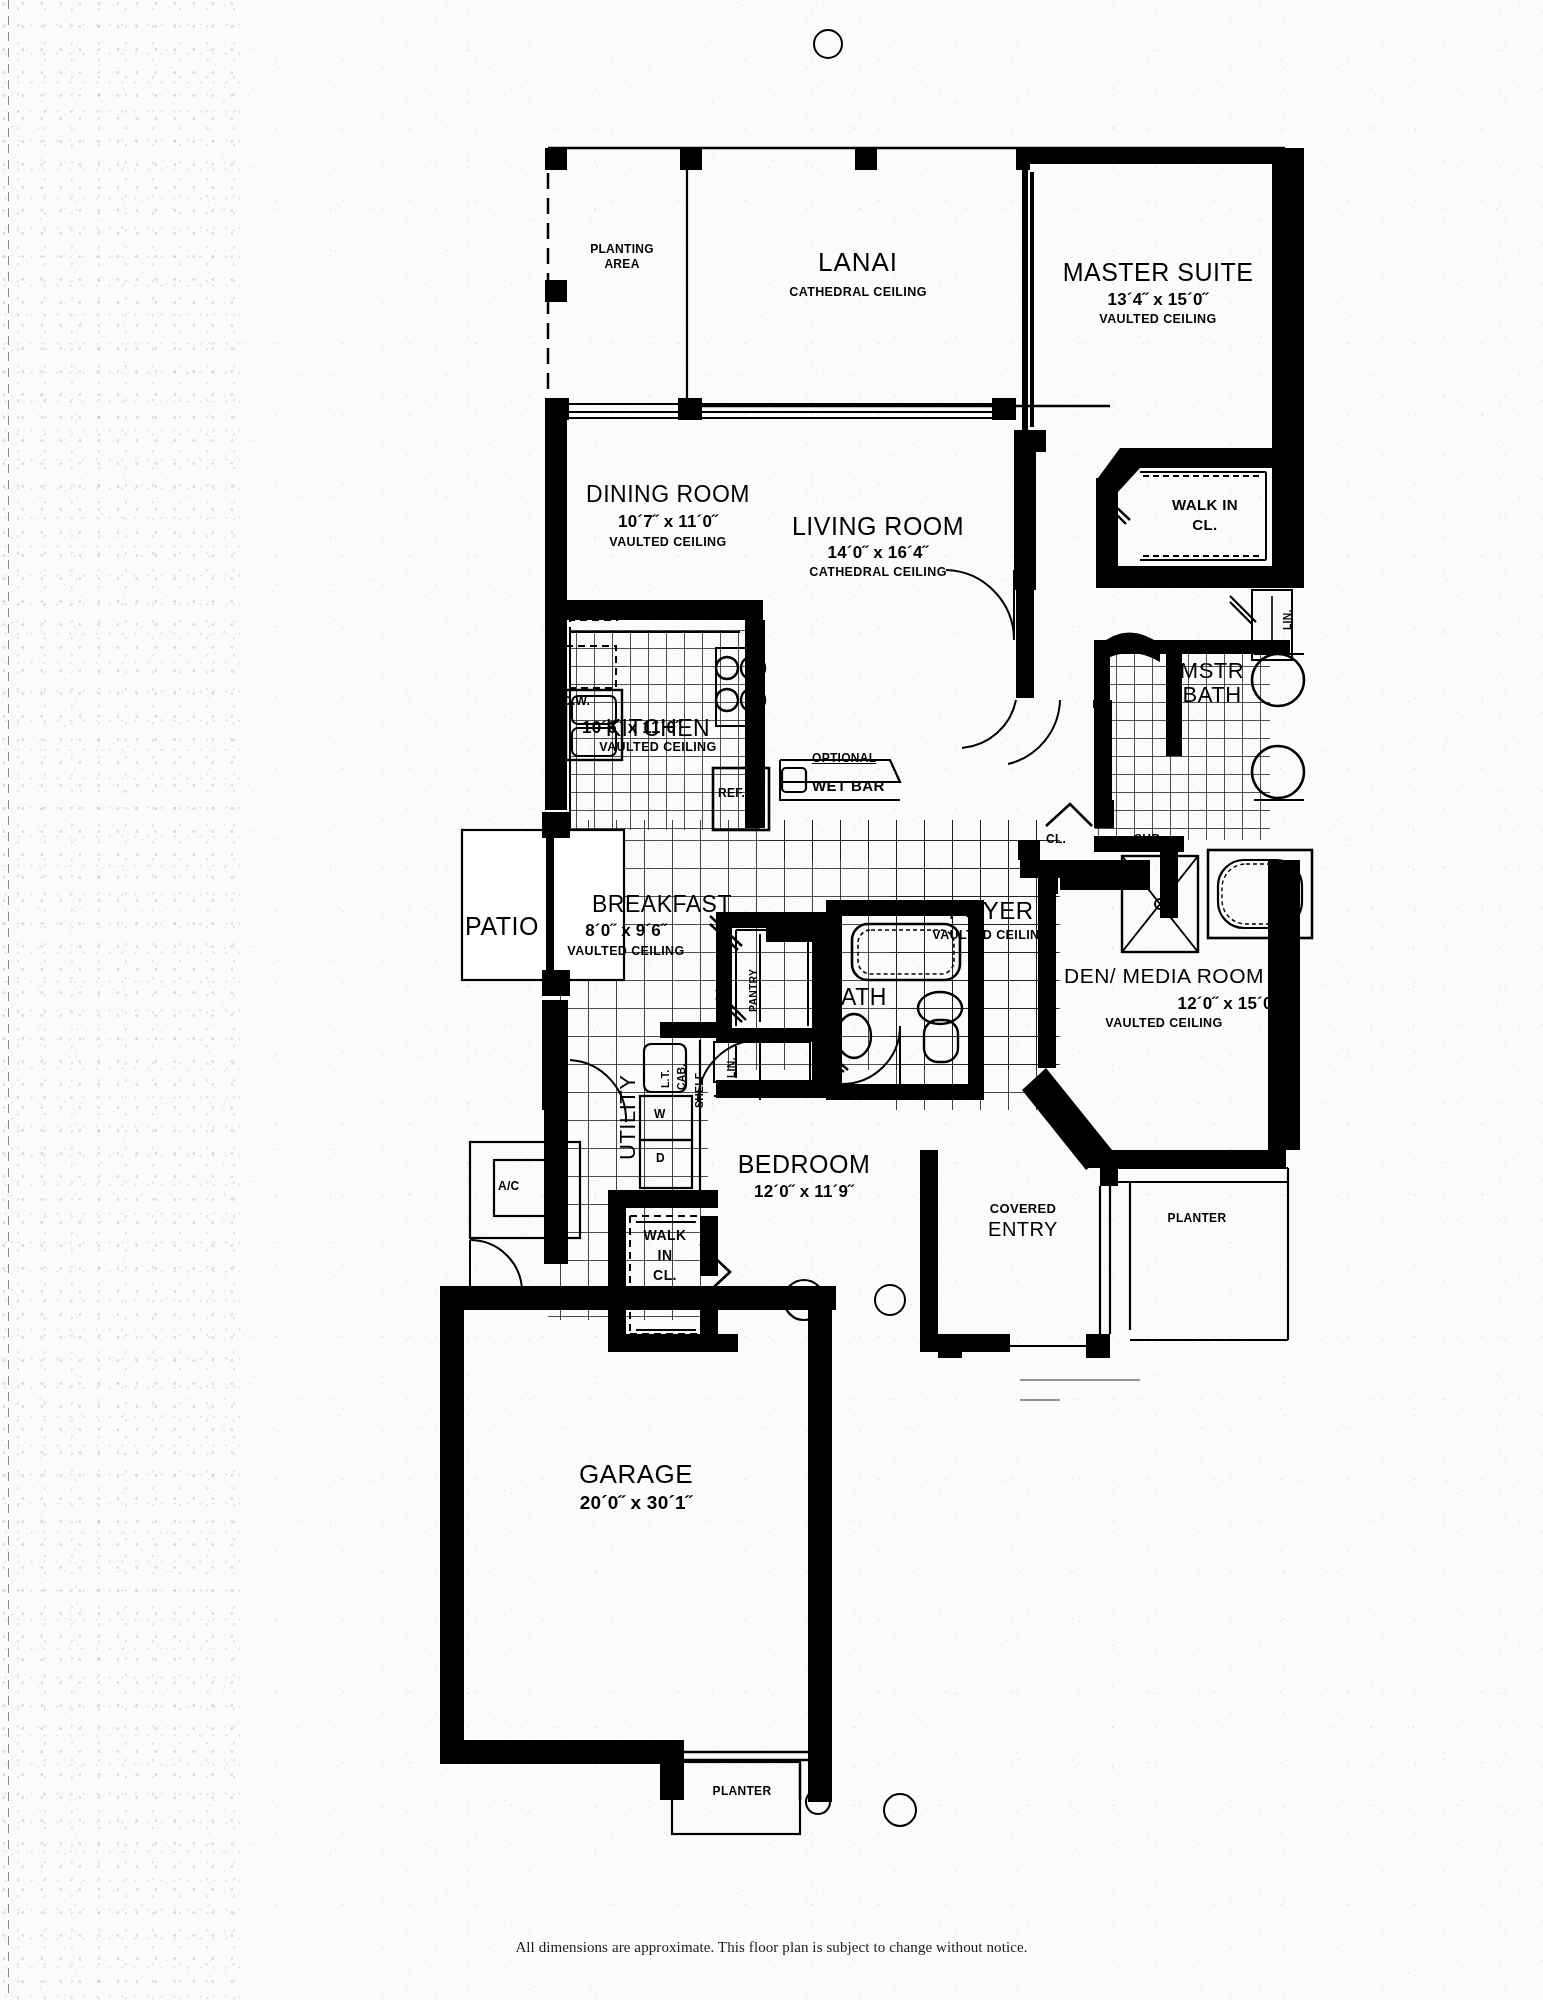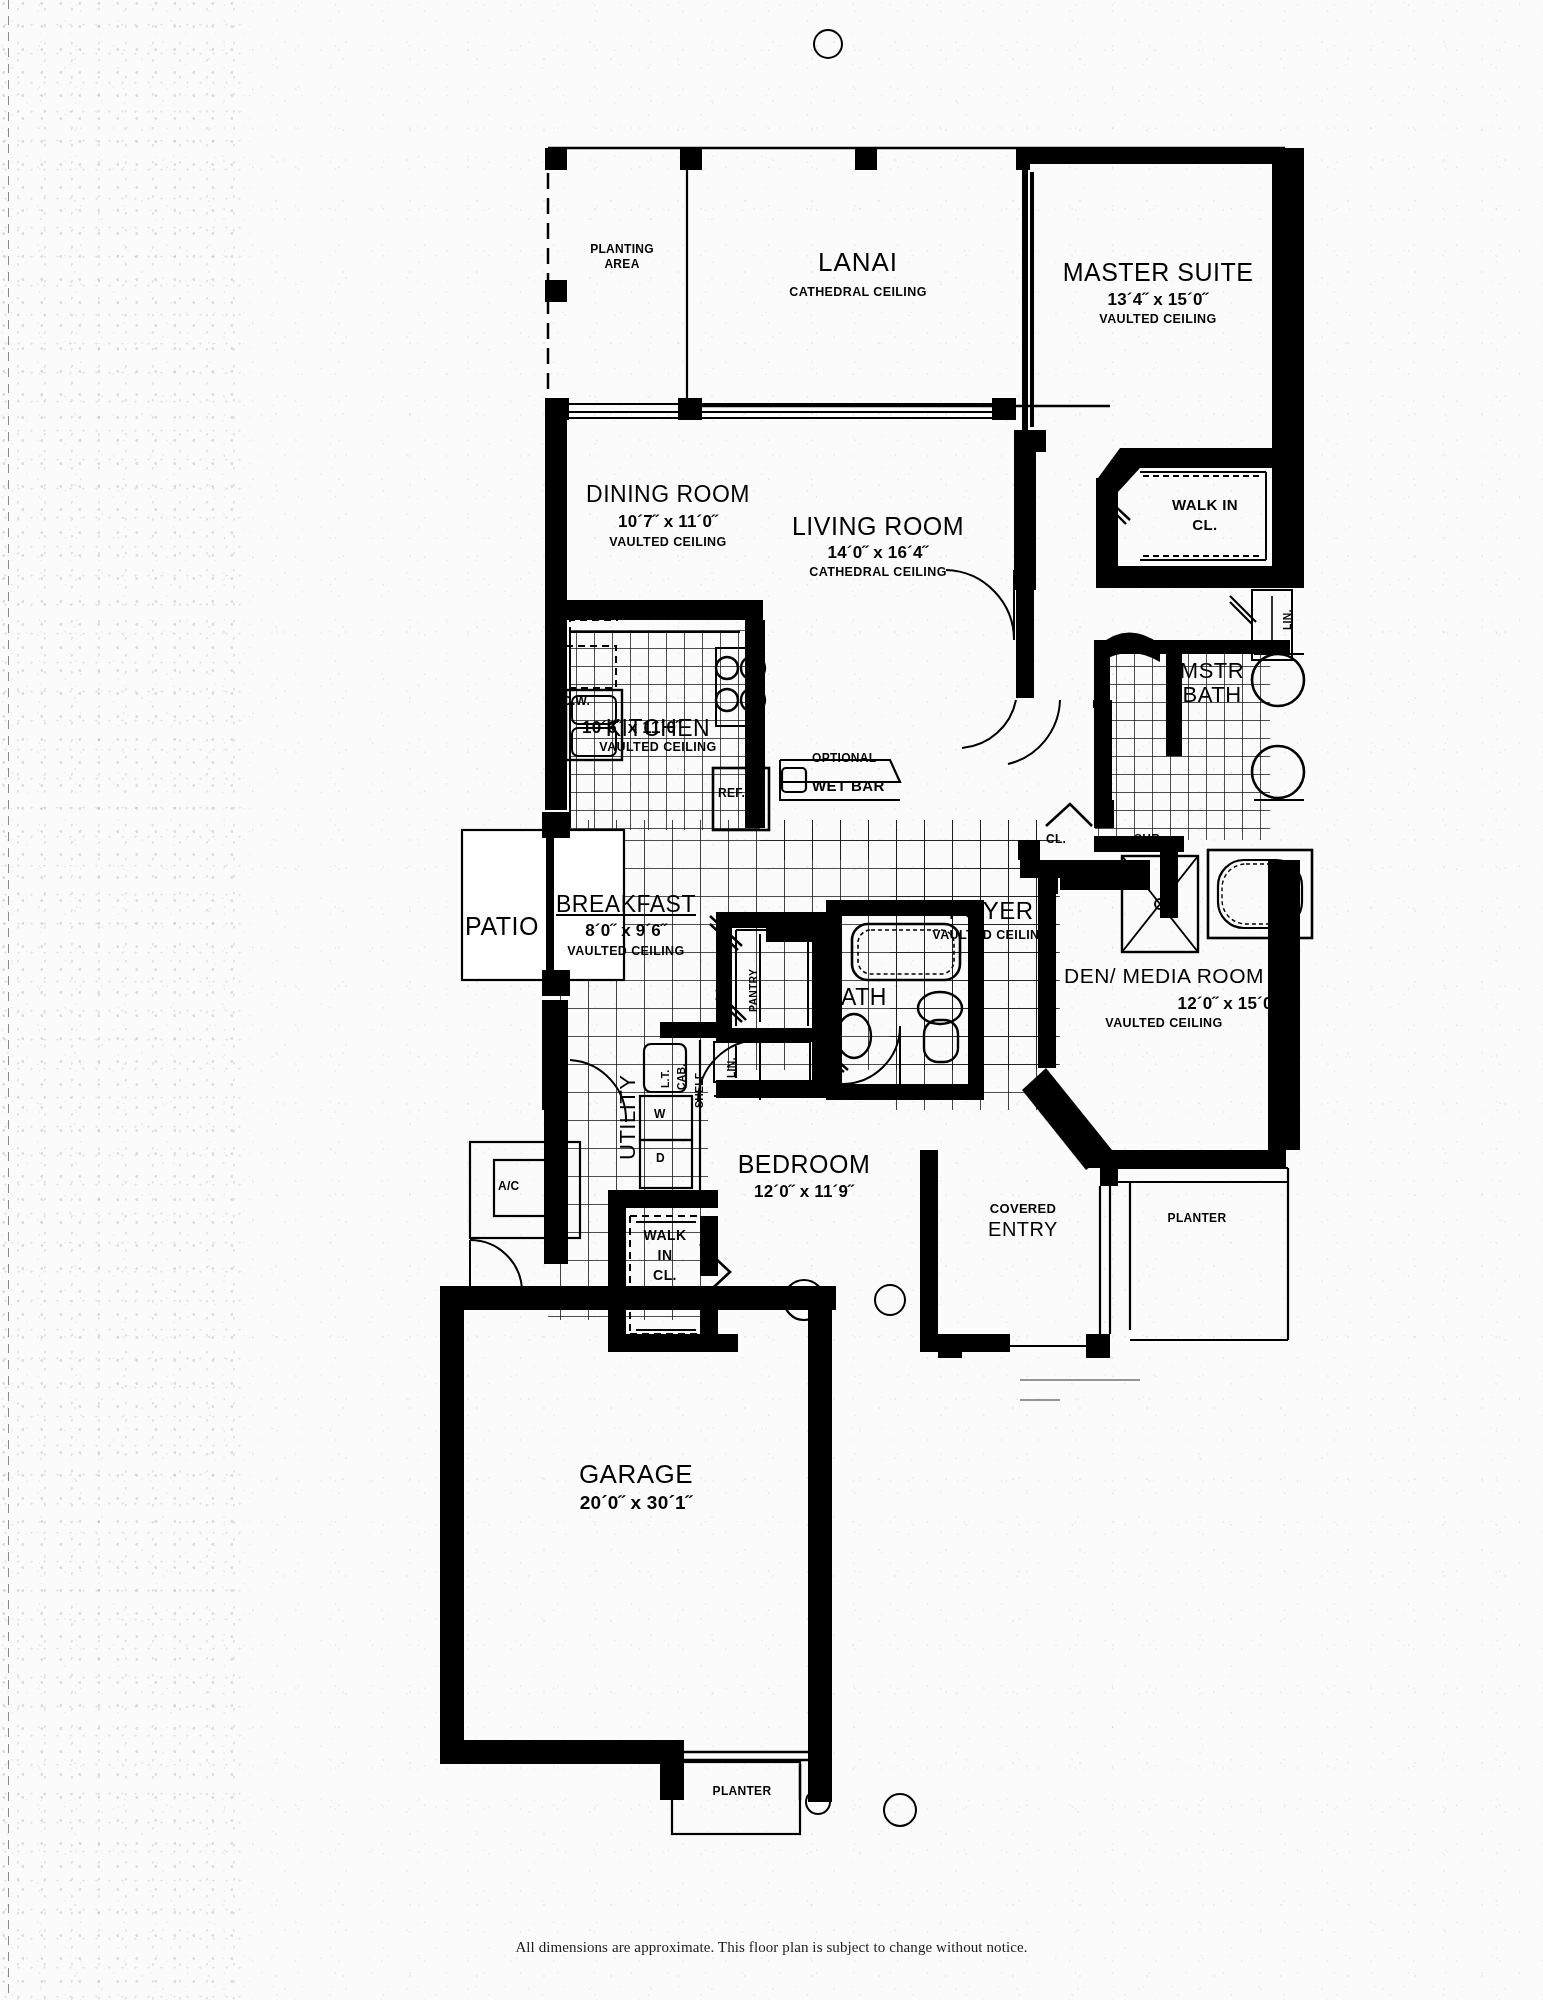--- a/index.html
+++ b/index.html
@@ -405,24 +405,24 @@
 <div class="lbl small" style="left:1046px;top:833px;">CL.</div>
 <div class="lbl small" style="left:1134px;top:833px;">SHR.</div>
 
 <div class="lbl room-name ctr" style="left:658px;top:716px;">KITCHEN</div>
 <div class="lbl dim ctr" style="left:632px;top:718px;">10´6˝ x 11´0˝</div>
 <div class="lbl ceil ctr" style="left:658px;top:740px;">VAULTED CEILING</div>
 
 <div class="lbl small" style="left:563px;top:695px;">D.W.</div>
 <div class="lbl small" style="left:718px;top:787px;">REF.</div>
 
-<div class="lbl small" style="left:812px;top:752px;">OPTIONAL</div>
+<div class="lbl small" style="left:812px;top:752px;text-decoration:underline;">OPTIONAL</div>
 <div class="lbl mid" style="left:812px;top:778px;">WET BAR</div>
 
-<div class="lbl room-name ctr" style="left:626px;top:892px;text-decoration:underline;">BREAKFAST</div>
+<div class="lbl room-name ctr" style="left:662px;top:892px;">BREAKFAST</div>
 <div class="lbl dim ctr" style="left:626px;top:921px;">8´0˝ x 9´6˝</div>
 <div class="lbl ceil ctr" style="left:626px;top:944px;">VAULTED CEILING</div>
 
 <div class="lbl room-name ctr" style="left:502px;top:912px;font-size:25px;">PATIO</div>
 
 <div class="lbl tiny vert" style="left:748px;top:1012px;">PANTRY</div>
 <div class="lbl tiny vert" style="left:726px;top:1078px;">LIN.</div>
 
 <div class="lbl tiny vert" style="left:660px;top:1088px;">L.T.</div>
 <div class="lbl tiny vert" style="left:676px;top:1090px;">CAB.</div>

